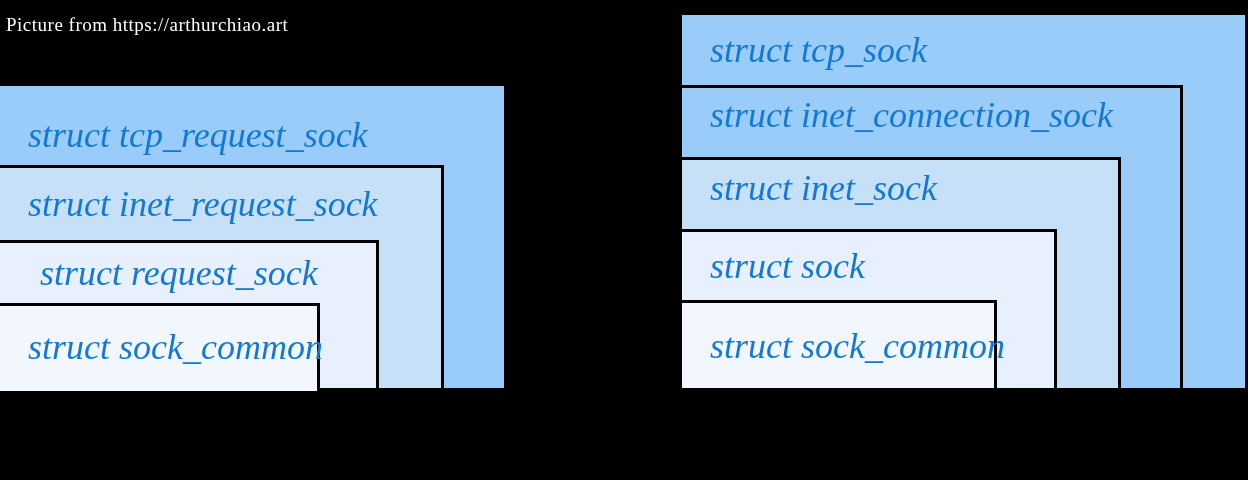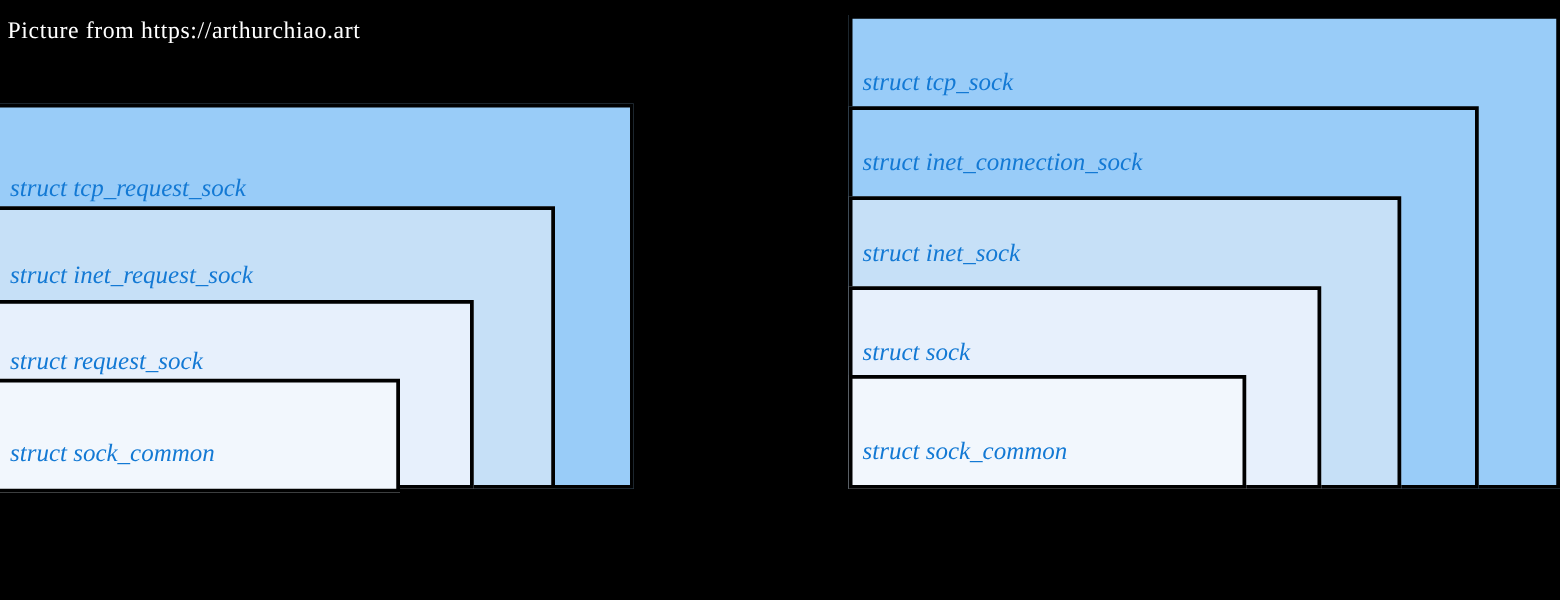--- a/index.html
+++ b/index.html
@@ -30,38 +30,38 @@
     box-sizing: border-box;
     border: 3px solid #000000;
   }
   .fill-a { background: #99ccf8; }
   .fill-b { background: #c6e0f7; }
   .fill-c { background: #e7f0fc; }
   .fill-d { background: #f2f7fd; }
   .label {
     position: absolute;
     left: 0;
-    top: 16px;
+    top: 0;
     right: 0;
     display: flex;
     align-items: center;
-    padding-left: 8px;
+    padding-left: 28px;
     font-style: italic;
-    font-size: 20px;
+    font-size: 36px;
     color: #1379d4;
     white-space: nowrap;
   }
   
   .L1 { left: -3px; top:  83px; width: 510px; height: 308px; }
   .L2 { left: -3px; top: 165px; width: 447px; height: 226px; }
   .L3 { left: -3px; top: 240px; width: 382px; height: 151px; }
   .L4 { left: -3px; top: 303px; width: 323px; height:  91px; }
   .L1 .label { height: 98px; }
   .L2 .label { height: 72px; }
-  .L3 .label { height: 60px; }
+  .L3 .label { height: 60px; margin-left: 12px; }
   .L4 .label { height: 82px; }
   
   .R1 { left: 679px; top:  12px; width: 569px; height: 379px; }
   .R2 { left: 679px; top:  85px; width: 504px; height: 306px; }
   .R3 { left: 679px; top: 157px; width: 442px; height: 234px; }
   .R4 { left: 679px; top: 229px; width: 378px; height: 162px; }
   .R5 { left: 679px; top: 300px; width: 318px; height:  91px; }
   .R1 .label { height: 70px; }
   .R2 .label { height: 53px; }
   .R3 .label { height: 55px; }

